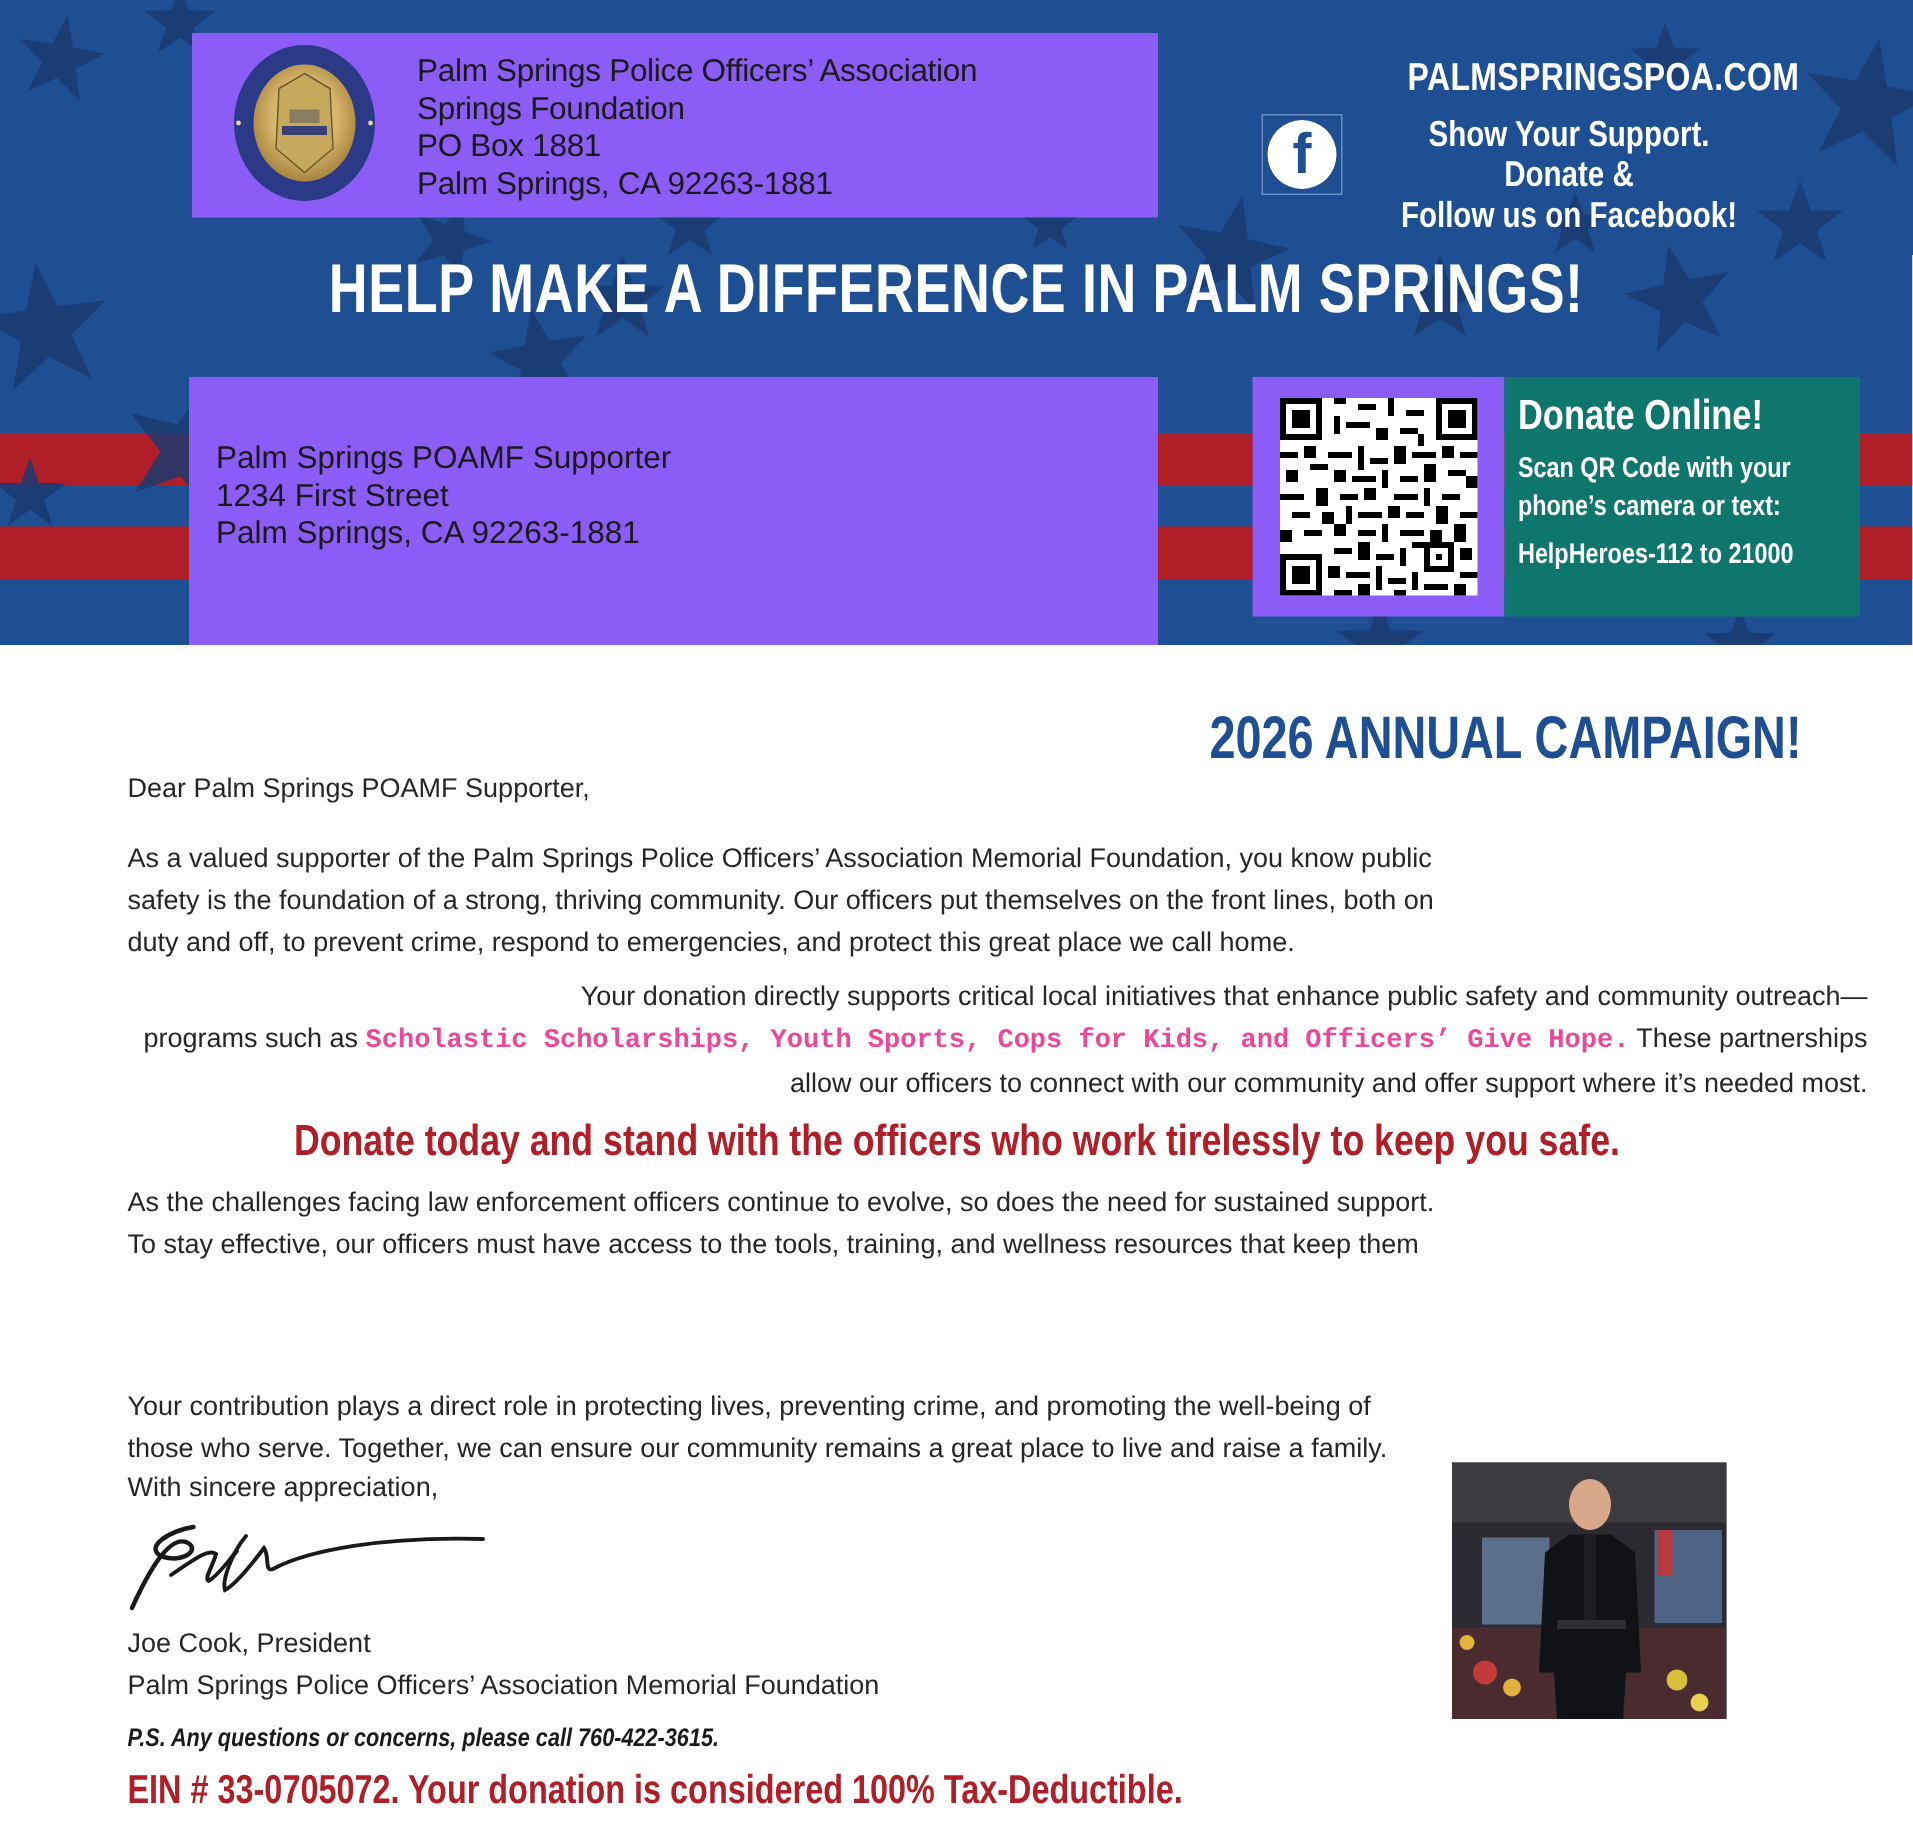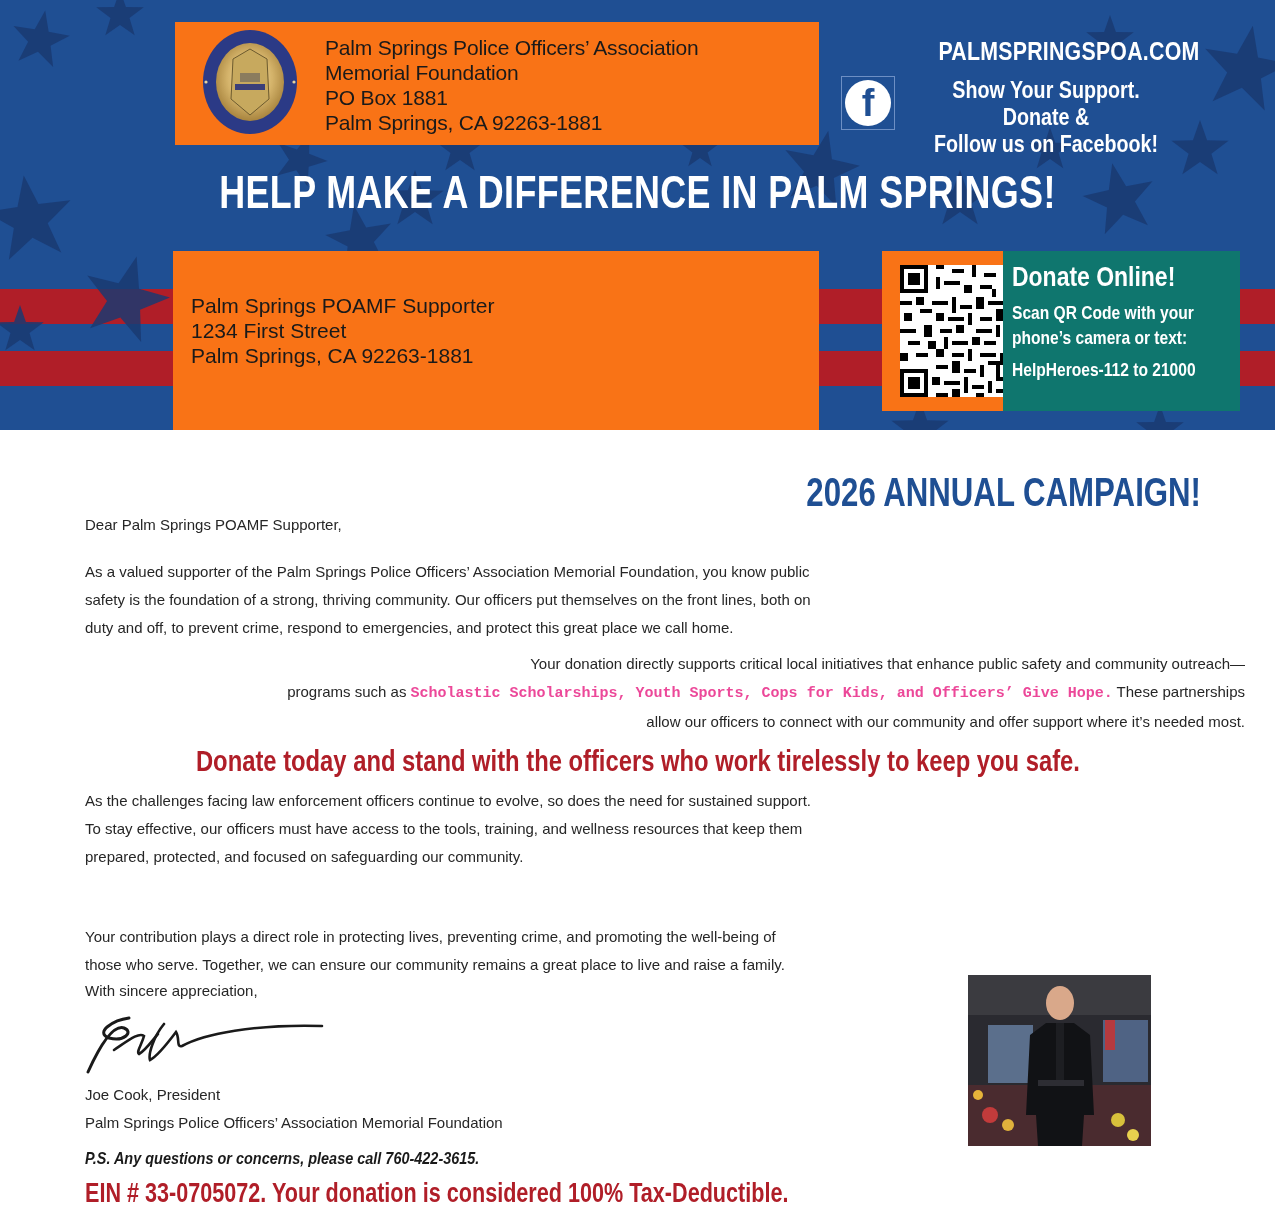--- a/index.html
+++ b/index.html
@@ -1,21 +1,21 @@
 <!DOCTYPE html>
 <html><head>
 <meta charset="utf-8">
 <style>
   html, body { margin:0; padding:0; }
   body { width:1275px; height:1230px; background:#ffffff; position:relative; overflow:hidden;
          font-family:"Liberation Sans", sans-serif; color:#222; }
   .banner { position:absolute; left:0; top:0; width:1275px; height:430px; background:#1f4f93; overflow:hidden; }
   .stripe { position:absolute; left:0; width:1275px; height:35px; background:#b01e28; }
   .star { position:absolute; }
-  .box { position:absolute; background:#f97316;margin-left:47px; }
+  .box { position:absolute; background:#8b5cf6; }
   .return-box { left:128px; top:22px; width:644px; height:123px; }
   .badge { position:absolute; left:22px; top:7px; width:106px; height:106px; }
   .return-text { position:absolute; left:150px; top:13px; font-size:21px; line-height:25px; color:#1a1a1a;
                  font-family:"Liberation Sans Narrow","Liberation Sans", sans-serif; letter-spacing:-0.2px; }
   .return-text div { white-space:nowrap; }
   .site { position:absolute; left:915px; top:36px; width:260px; text-align:center; color:#fff;
           font-weight:bold; font-size:26px; letter-spacing:0.3px; transform:scaleX(0.82); transform-origin:center; }
   .fb { position:absolute; left:841px; top:76px; width:54px; height:54px; border:1px solid #6d8fc4; box-sizing:border-box; }
   .fb-circle { position:absolute; left:3px; top:3px; width:46px; height:46px; border-radius:50%; background:#fff; }
   .fb-f { position:absolute; left:0; top:2px; width:46px; text-align:center; font-weight:bold; font-size:38px; color:#1f4f93;
@@ -31,21 +31,21 @@
   .qr { position:absolute; left:18px; top:14px; width:132px; height:132px; }
   .donate-panel { position:absolute; left:1003px; top:251px; width:237px; height:160px; background:#0f766e; color:#fff; }
   .donate-title { position:absolute; left:9px; top:10px; font-size:28px; font-weight:bold; white-space:nowrap;
                   transform:scaleX(0.82); transform-origin:left; }
   .donate-sub { position:absolute; left:9px; top:49px; font-size:19px; font-weight:bold; line-height:25px; white-space:nowrap;
                 transform:scaleX(0.82); transform-origin:left; }
   .donate-code { position:absolute; left:9px; top:108px; font-size:19px; font-weight:bold; white-space:nowrap;
                  transform:scaleX(0.82); transform-origin:left; }
   .campaign { position:absolute; right:74px; top:470px; color:#1f4f93; font-weight:bold; font-size:40px; white-space:nowrap;
               transform:scaleX(0.78); transform-origin:right; }
-  .body-text { position:absolute; left:85px; width:1160px; font-size:15px; line-height:28px; color:#262626;
+  .body-text { position:absolute; left:85px; width:1160px; font-size:18px; line-height:28px; color:#262626;
                font-family:"Liberation Sans Narrow","Liberation Sans", sans-serif; }
   .red-bold { color:#ec4899; font-weight:bold;font-family:Liberation Mono, monospace; }
   .callout { position:absolute; left:0; top:745px; width:1275px; text-align:center; color:#b01e28; font-weight:bold;
              font-size:29px; transform:scaleX(0.82); transform-origin:640px 0; white-space:nowrap; }
   .signature { position:absolute; left:84px; top:1010px; width:240px; height:70px; }
   .photo { position:absolute; left:968px; top:975px; width:183px; height:171px; background:#1b1b1f; overflow:hidden; }
   .ps { position:absolute; left:85px; top:1149px; font-size:17px; font-style:italic; font-weight:bold; color:#1a1a1a;
         transform:scaleX(0.85); transform-origin:left; white-space:nowrap; }
   .ein { position:absolute; left:85px; top:1178px; font-size:27px; font-weight:bold; color:#b01e28; white-space:nowrap;
          transform:scaleX(0.80); transform-origin:left; }
@@ -98,21 +98,21 @@
       <ellipse cx="53" cy="53" rx="47" ry="52" fill="#2b3a86"></ellipse>
       <ellipse cx="53" cy="53" rx="34" ry="39" fill="url(#gold)"></ellipse>
       <path d="M53 20 L70 30 L72 70 L53 86 L34 70 L36 30 Z" fill="#c7a95e" stroke="#6c5a2e" stroke-width="1"></path>
       <rect x="38" y="55" width="30" height="6" fill="#3a3f7a"></rect>
       <rect x="43" y="44" width="20" height="9" fill="#8a7c5e"></rect>
       <circle cx="9" cy="53" r="1.6" fill="#e8d39a"></circle>
       <circle cx="97" cy="53" r="1.6" fill="#e8d39a"></circle>
     </svg>
     <div class="return-text">
       <div>Palm Springs Police Officers’ Association</div>
-      <div>Memorial Foundation</div>
+      <div>Springs Foundation</div>
       <div>PO Box 1881</div>
       <div>Palm Springs, CA 92263-1881</div>
     </div>
   </div>
 
   <div class="site">PALMSPRINGSPOA.COM</div>
   <div class="fb">
     <div class="fb-circle">
       <div class="fb-f">f</div>
     </div>
@@ -245,21 +245,20 @@
     <span>programs such as </span><span class="red-bold">Scholastic Scholarships, Youth Sports, Cops for Kids, and Officers’ Give Hope.</span><span> These partnerships</span>
   </div>
   <div>allow our officers to connect with our community and offer support where it’s needed most.</div>
 </div>
 
 <div class="callout">Donate today and stand with the officers who work tirelessly to keep you safe.</div>
 
 <div class="body-text" style="top:787px;">
   <div>As the challenges facing law enforcement officers continue to evolve, so does the need for sustained support.</div>
   <div>To stay effective, our officers must have access to the tools, training, and wellness resources that keep them</div>
-  <div>prepared, protected, and focused on safeguarding our community.</div>
 </div>
 
 <div class="body-text" style="top:923px;">
   <div>Your contribution plays a direct role in protecting lives, preventing crime, and promoting the well-being of</div>
   <div>those who serve. Together, we can ensure our community remains a great place to live and raise a family.</div>
 </div>
 
 <div class="body-text" style="top:977px;">With sincere appreciation,</div>
 
 <svg class="signature" viewBox="0 0 240 70">

